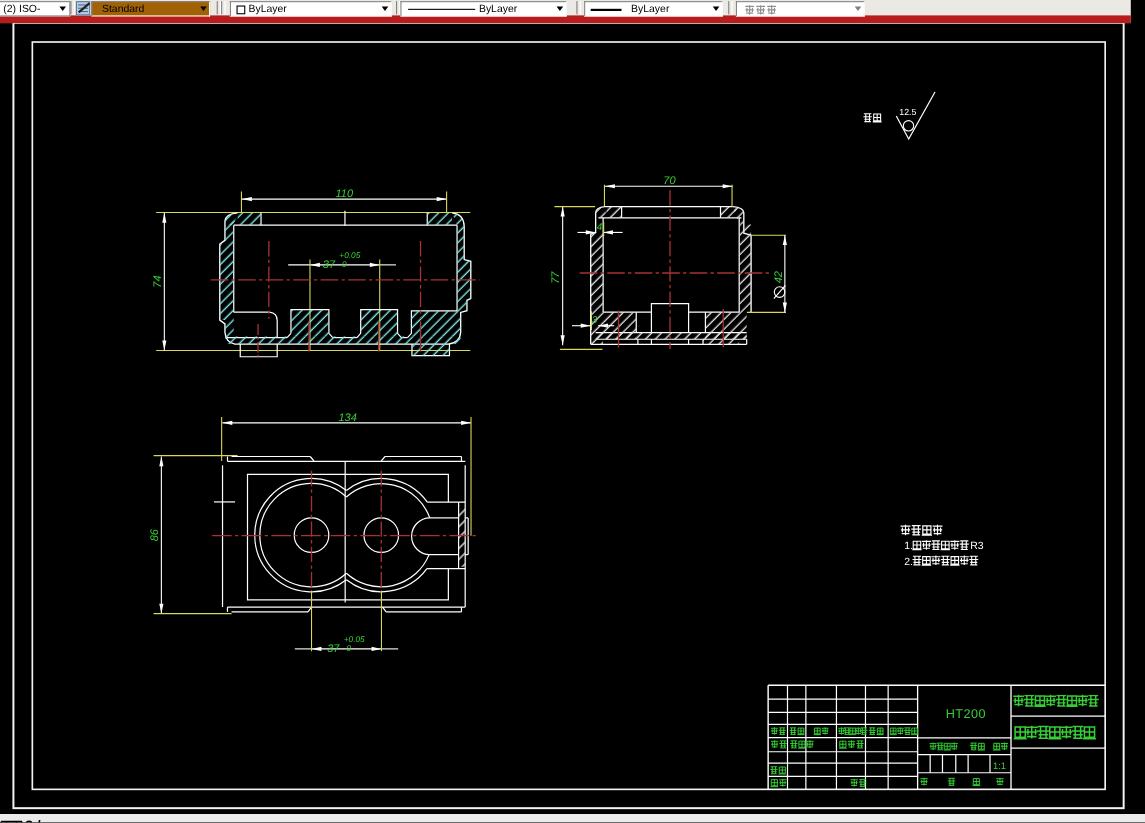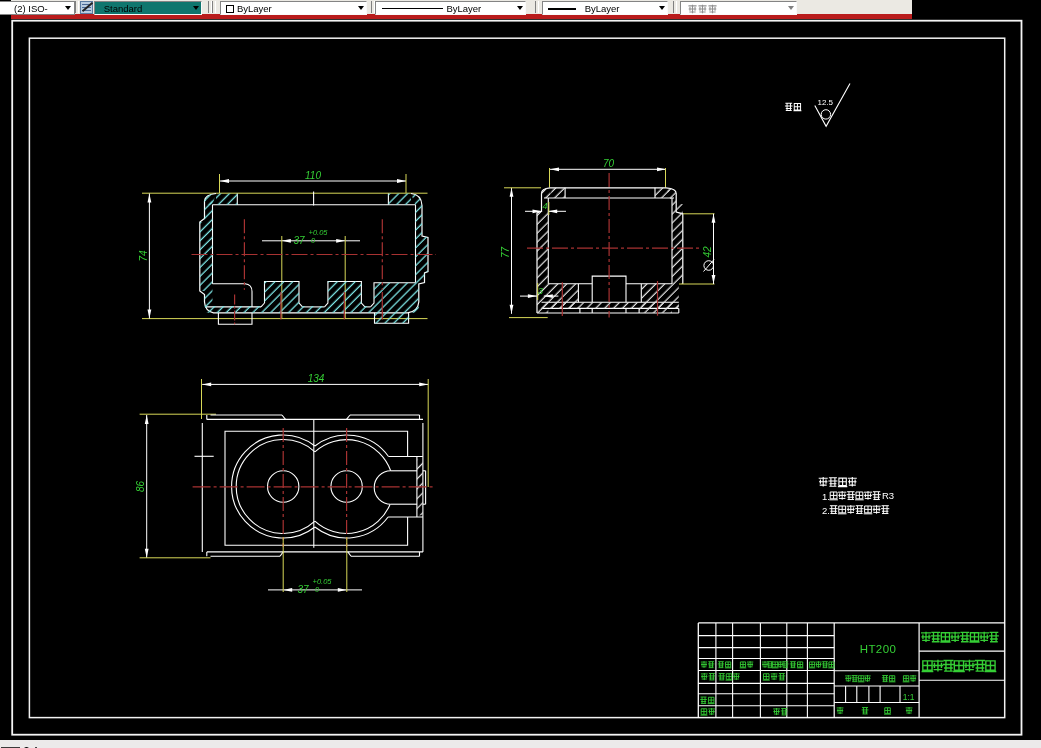--- a/index.html
+++ b/index.html
@@ -329,33 +329,33 @@
       <use href="#cg2" transform="translate(988.4,631.3) scale(1.1)" stroke="#35cf35" stroke-width="1.1818181818181819"></use>
 <use href="#cg3" transform="translate(921.2,659.3) scale(1.25)" stroke="#35cf35" stroke-width="1.12"></use>
       <use href="#cg1" transform="translate(931.7,659.3) scale(1.25)" stroke="#35cf35" stroke-width="1.12"></use>
       <use href="#cg2" transform="translate(942.2,659.3) scale(1.25)" stroke="#35cf35" stroke-width="1.12"></use>
       <use href="#cg3" transform="translate(952.7,659.3) scale(1.25)" stroke="#35cf35" stroke-width="1.12"></use>
       <use href="#cg1" transform="translate(963.2,659.3) scale(1.25)" stroke="#35cf35" stroke-width="1.12"></use>
       <use href="#cg2" transform="translate(973.7,659.3) scale(1.25)" stroke="#35cf35" stroke-width="1.12"></use>
       <use href="#cg3" transform="translate(984.2,659.3) scale(1.25)" stroke="#35cf35" stroke-width="1.12"></use>
 </svg>
 
-<div style="position:absolute;left:11px;top:0;width:901px;height:14px;background:#ebe9e3;border-bottom:5px solid #b91c1c;">
+<div style="position:absolute;left:0;top:0;width:1028px;height:14px;background:#ebe9e3;border-bottom:7px solid #b91c1c;">
  <div style="position:absolute;left:-24px;top:0.5px;width:86px;height:12.5px;background:#fff;border:1px solid #848484;">
    <span style="font-family:&quot;Liberation Sans&quot;,sans-serif;font-size:9.5px;color:#000;position:absolute;top:1px;white-space:nowrap;left:26px;">(2) ISO-</span>
    <div style="position:absolute;right:3px;top:4px;width:0;height:0;border-left:3.5px solid transparent;border-right:3.5px solid transparent;border-top:4.5px solid #000;"></div>
  </div>
  <div style="position:absolute;left:63.5px;top:1px;width:2px;height:12px;border-left:1px solid #808080;border-right:1px solid #fff;"></div>
  <div style="position:absolute;left:68.6px;top:1px;width:11px;height:11px;background:#b8cce0;border:1px solid #5a7aa0;">
    <div style="position:absolute;left:1px;top:2px;width:9px;height:1px;background:#4a6a96;"></div>
    <div style="position:absolute;left:1px;top:5px;width:9px;height:1px;background:#4a6a96;"></div>
    <div style="position:absolute;left:1px;top:8px;width:9px;height:1px;background:#4a6a96;"></div>
    <div style="position:absolute;left:0px;top:4px;width:13px;height:2px;background:#222;transform:rotate(-40deg);"></div>
  </div>
- <div style="position:absolute;left:82.7px;top:0.5px;width:106px;height:12.5px;background:#0f766e;border:1px solid;border-color:#848484 #fafafa #fafafa #848484;">
+ <div style="position:absolute;left:82.7px;top:0.5px;width:106px;height:12.5px;background:#a16207;border:1px solid;border-color:#848484 #fafafa #fafafa #848484;">
         <span style="font-family:&quot;Liberation Sans&quot;,sans-serif;font-size:9.5px;color:#000;position:absolute;top:1px;white-space:nowrap;left:9px;">Standard</span>
         <div style="position:absolute;right:2px;top:4px;width:0;height:0;border-left:3.5px solid transparent;border-right:3.5px solid transparent;border-top:4.5px solid #000;"></div>
       </div>
  <div style="position:absolute;left:196.5px;top:1px;width:2px;height:12px;border-left:1px solid #808080;border-right:1px solid #fff;"></div>
       <div style="position:absolute;left:201px;top:1px;width:2px;height:12px;border-left:1px solid #808080;border-right:1px solid #fff;"></div>
  <div style="position:absolute;left:209.4px;top:0.5px;width:145px;height:12.5px;background:#fff;border:1px solid;border-color:#848484 #fafafa #fafafa #848484;">
         <span style="font-family:&quot;Liberation Sans&quot;,sans-serif;font-size:9.5px;color:#000;position:absolute;top:1px;white-space:nowrap;left:15.5px;">ByLayer</span>
         <div style="position:absolute;left:5px;top:3.5px;width:6px;height:6px;background:#fff;border:1px solid #000;"></div>
         <div style="position:absolute;right:2px;top:4px;width:0;height:0;border-left:3.5px solid transparent;border-right:3.5px solid transparent;border-top:4.5px solid #000;"></div>
       </div>

